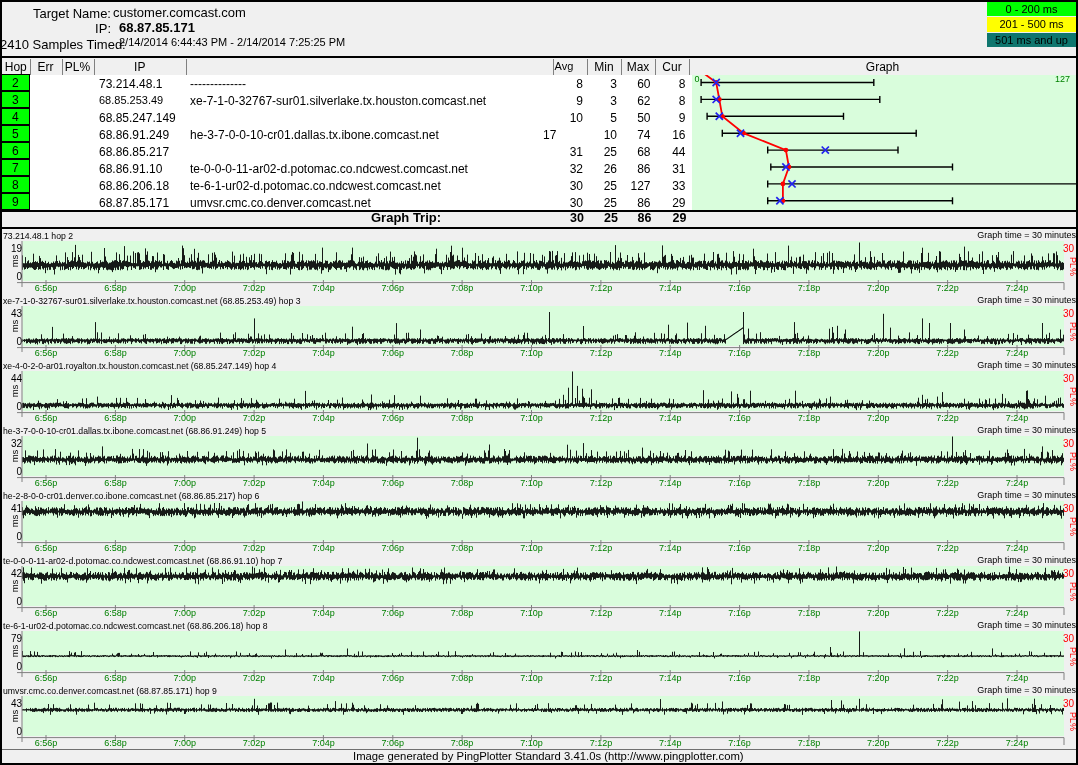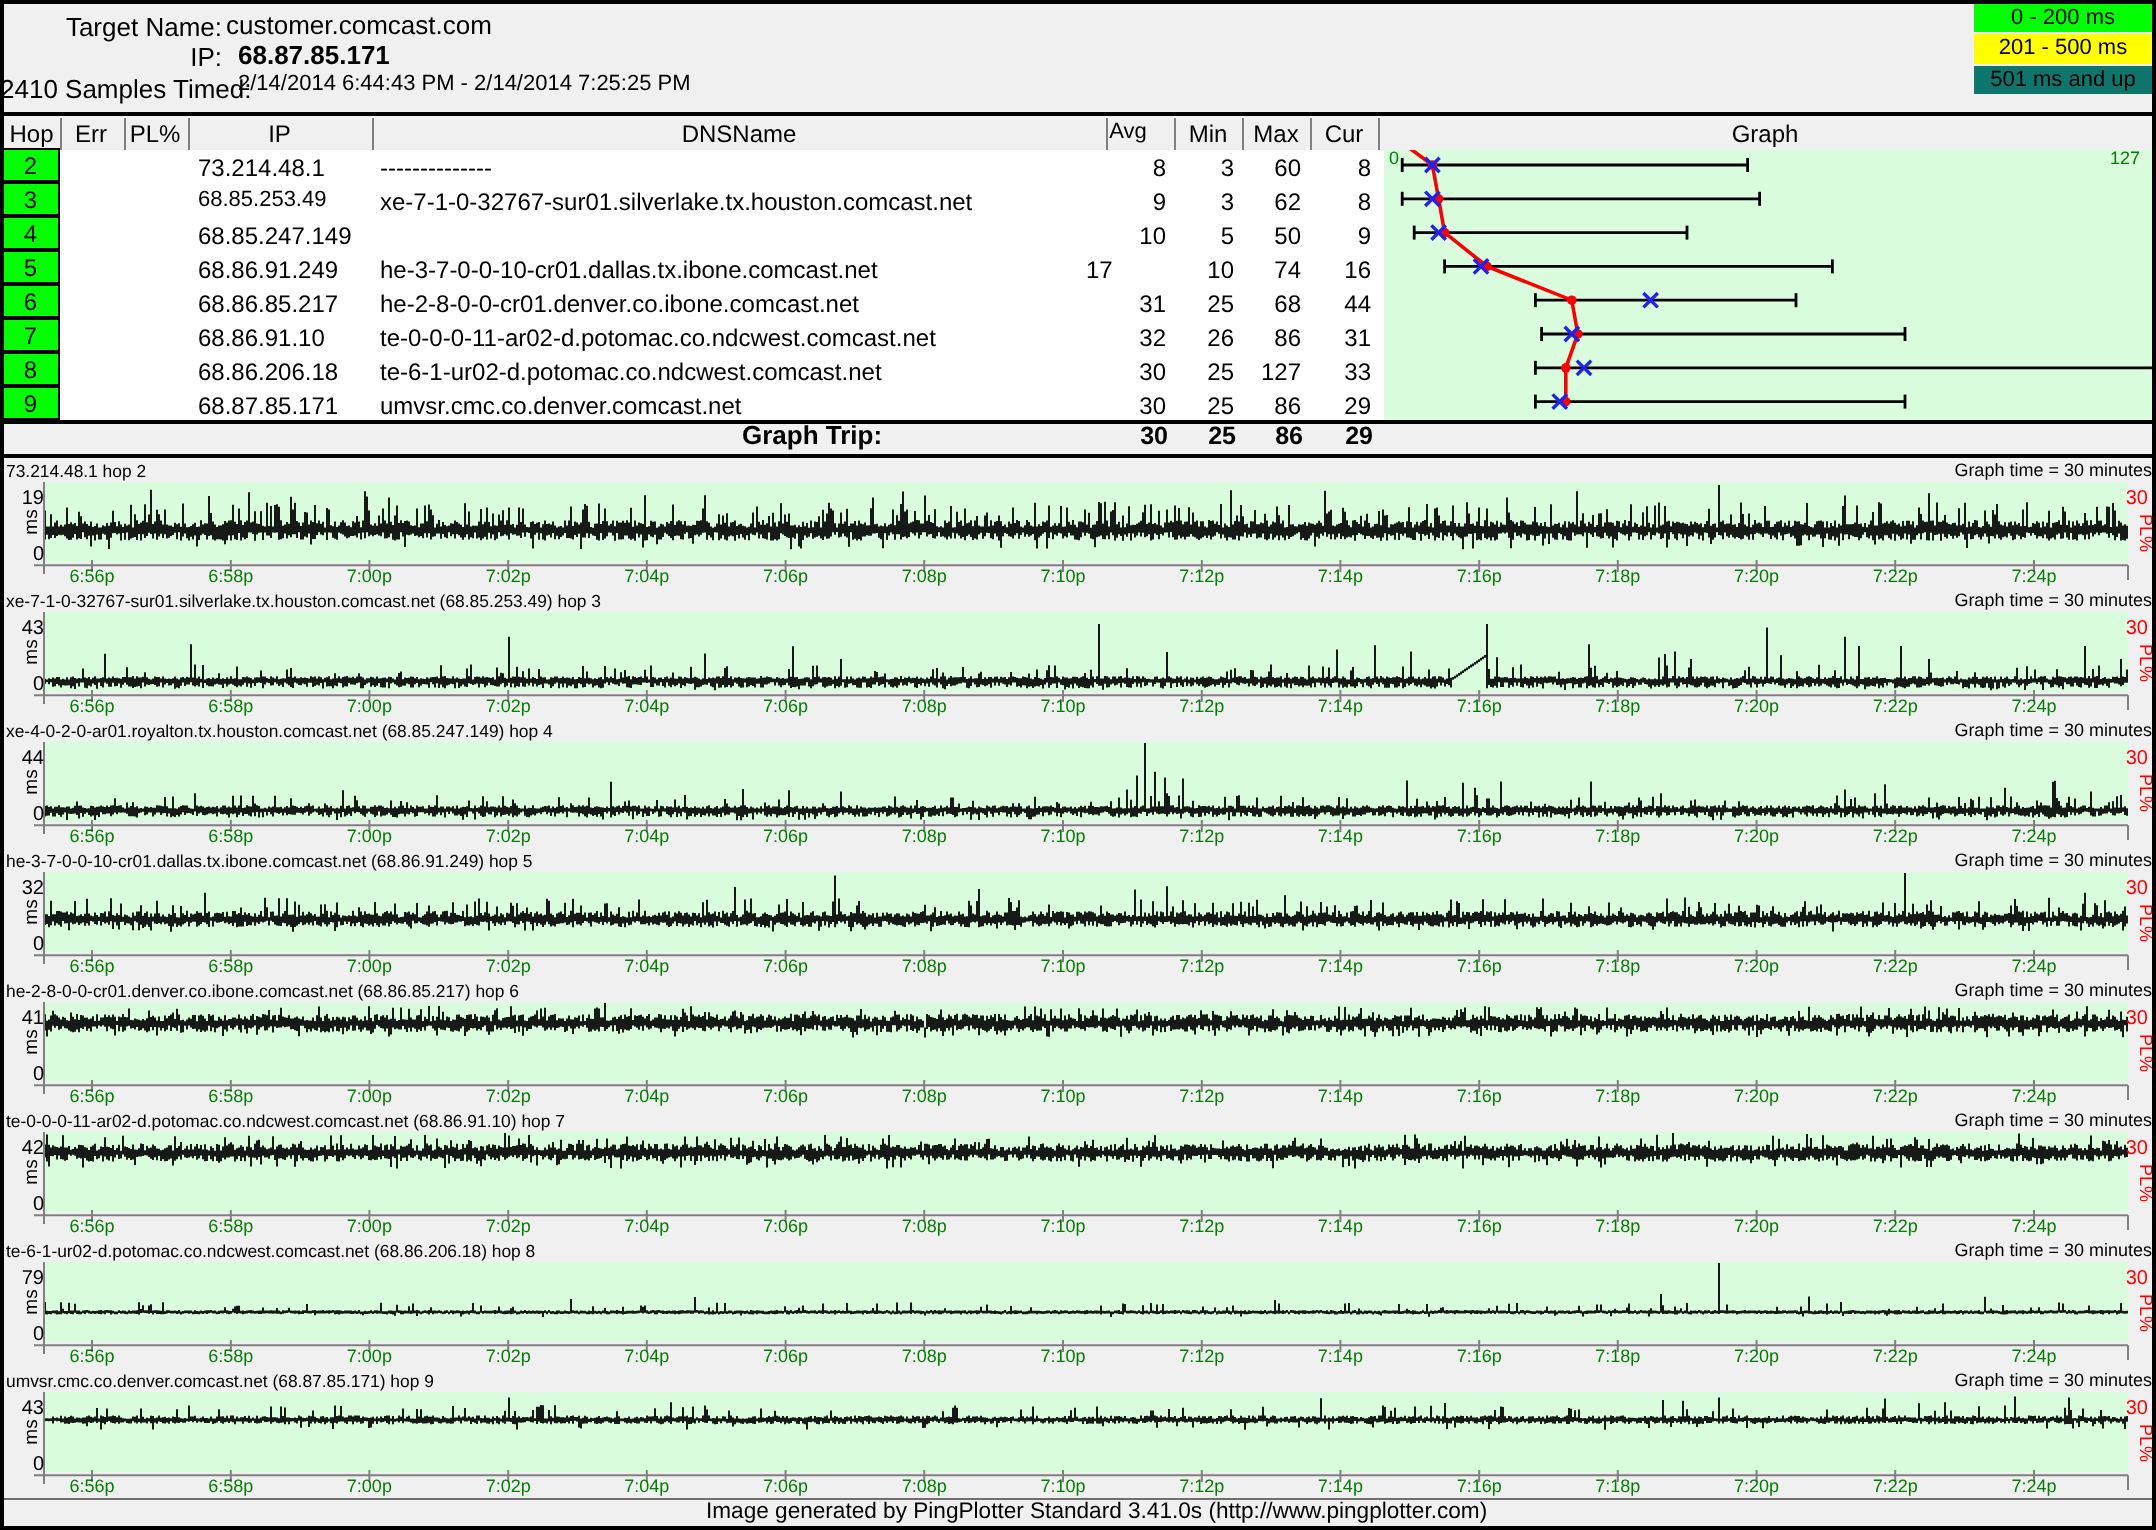--- a/index.html
+++ b/index.html
@@ -23,21 +23,20 @@
     <div class="abs" style="left:186px;top:58.5px;width:1px;height:16px;background:#808080"></div>
     <div class="abs" style="left:553px;top:58.5px;width:1px;height:16px;background:#808080"></div>
     <div class="abs" style="left:587px;top:58.5px;width:1px;height:16px;background:#808080"></div>
     <div class="abs" style="left:621px;top:58.5px;width:1px;height:16px;background:#808080"></div>
     <div class="abs" style="left:655px;top:58.5px;width:1px;height:16px;background:#808080"></div>
     <div class="abs" style="left:689px;top:58.5px;width:1px;height:16px;background:#808080"></div>
     <div class="t" style="left:2px;top:59.5px;width:27.5px;text-align:center;font-size:12px">Hop</div>
     <div class="t" style="left:29.5px;top:59.5px;width:32.0px;text-align:center;font-size:12px">Err</div>
     <div class="t" style="left:61.5px;top:59.5px;width:32.0px;text-align:center;font-size:12px">PL%</div>
     <div class="t" style="left:93.5px;top:59.5px;width:92.5px;text-align:center;font-size:12px">IP</div>
-    <div class="t" style="left:186px;top:59.5px;width:367px;text-align:center;font-size:12px">DNSName</div>
     <div class="t" style="left:547px;top:59.5px;width:34px;text-align:center;font-size:11px">Avg</div>
     <div class="t" style="left:587px;top:59.5px;width:34px;text-align:center;font-size:12px">Min</div>
     <div class="t" style="left:621px;top:59.5px;width:34px;text-align:center;font-size:12px">Max</div>
     <div class="t" style="left:655px;top:59.5px;width:34px;text-align:center;font-size:12px">Cur</div>
     <div class="t" style="left:689px;top:59.5px;width:387px;text-align:center;font-size:12px">Graph</div>
     <svg class="abs" style="left:692px;top:75px" width="385" height="135" viewBox="0 0 385 135">
       <rect x="0" y="0" width="385" height="135" fill="#d9fddc"></rect>
       <text x="2.5" y="7" font-size="9px" fill="#008000">0</text>
       <text x="378" y="7" font-size="9px" fill="#008000" text-anchor="end">127</text>
       <line x1="9.1" y1="7.5" x2="181.8" y2="7.5" stroke="#000" stroke-width="1.4"></line>
@@ -103,21 +102,20 @@
     <div class="t" style="left:645.5px;top:111.0px;width:40px;text-align:right;font-size:12px">9</div>
     <div class="abs" style="left:2px;top:124.9px;width:27.5px;height:17.2px;background:#00ff00;border-top:1.7px solid #000;border-bottom:1.7px solid #000;border-right:1.7px solid #000;box-sizing:border-box;text-align:center;font-size:12px;line-height:16px">5</div>
     <div class="t" style="left:99px;top:127.9px;font-size:12px">68.86.91.249</div>
     <div class="t" style="left:190px;top:127.9px;font-size:12px">he-3-7-0-0-10-cr01.dallas.tx.ibone.comcast.net</div>
     <div class="t" style="left:543px;top:127.9px;width:40px;text-align:left;font-size:12px">17</div>
     <div class="t" style="left:577px;top:127.9px;width:40px;text-align:right;font-size:12px">10</div>
     <div class="t" style="left:610.5px;top:127.9px;width:40px;text-align:right;font-size:12px">74</div>
     <div class="t" style="left:645.5px;top:127.9px;width:40px;text-align:right;font-size:12px">16</div>
     <div class="abs" style="left:2px;top:141.8px;width:27.5px;height:17.2px;background:#00ff00;border-top:1.7px solid #000;border-bottom:1.7px solid #000;border-right:1.7px solid #000;box-sizing:border-box;text-align:center;font-size:12px;line-height:16px">6</div>
     <div class="t" style="left:99px;top:144.8px;font-size:12px">68.86.85.217</div>
-    <div class="t" style="left:190px;top:144.8px;font-size:12px">he-2-8-0-0-cr01.denver.co.ibone.comcast.net</div>
     <div class="t" style="left:543px;top:144.8px;width:40px;text-align:right;font-size:12px">31</div>
     <div class="t" style="left:577px;top:144.8px;width:40px;text-align:right;font-size:12px">25</div>
     <div class="t" style="left:610.5px;top:144.8px;width:40px;text-align:right;font-size:12px">68</div>
     <div class="t" style="left:645.5px;top:144.8px;width:40px;text-align:right;font-size:12px">44</div>
     <div class="abs" style="left:2px;top:158.7px;width:27.5px;height:17.2px;background:#00ff00;border-top:1.7px solid #000;border-bottom:1.7px solid #000;border-right:1.7px solid #000;box-sizing:border-box;text-align:center;font-size:12px;line-height:16px">7</div>
     <div class="t" style="left:99px;top:161.7px;font-size:12px">68.86.91.10</div>
     <div class="t" style="left:190px;top:161.7px;font-size:12px">te-0-0-0-11-ar02-d.potomac.co.ndcwest.comcast.net</div>
     <div class="t" style="left:543px;top:161.7px;width:40px;text-align:right;font-size:12px">32</div>
     <div class="t" style="left:577px;top:161.7px;width:40px;text-align:right;font-size:12px">26</div>
     <div class="t" style="left:610.5px;top:161.7px;width:40px;text-align:right;font-size:12px">86</div>

